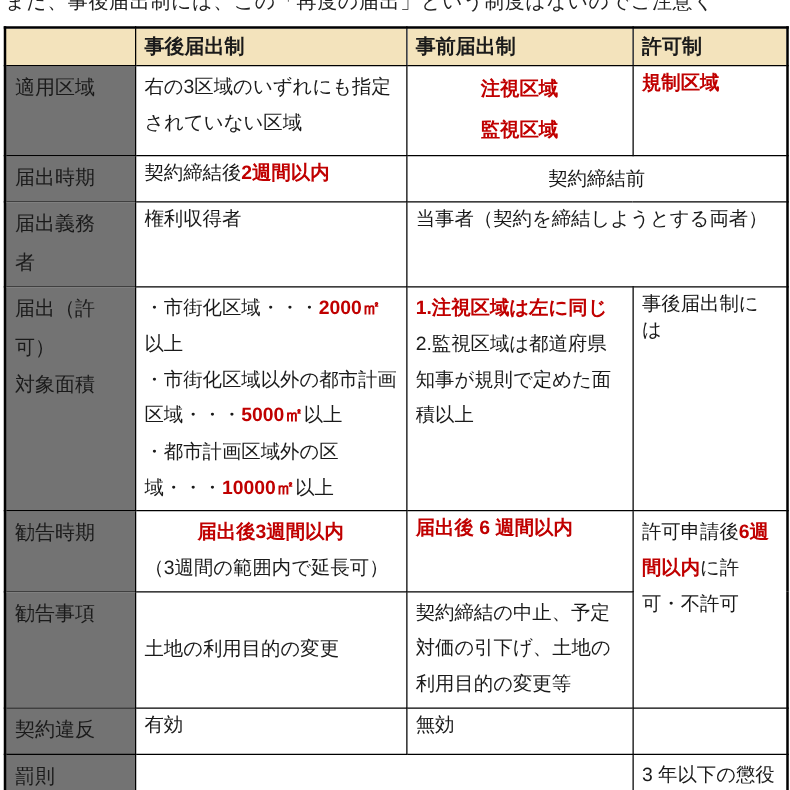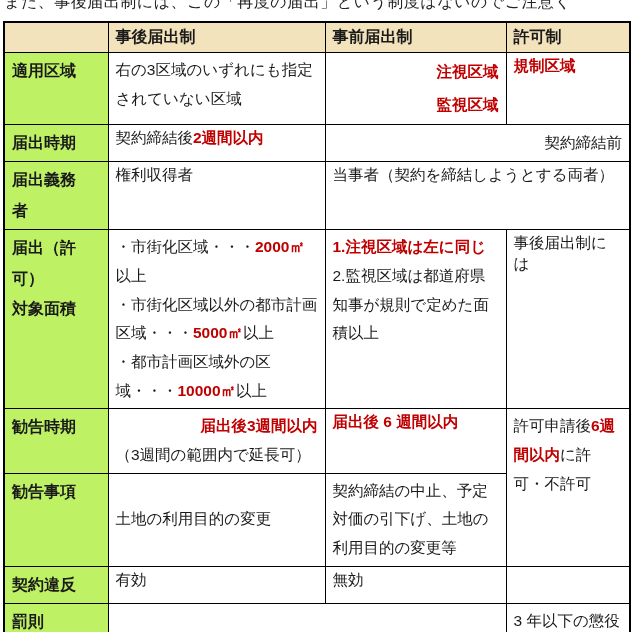--- a/index.html
+++ b/index.html
@@ -34,28 +34,28 @@
   col.c1{width:104px;}
   col.c2{width:217px;}
   col.c3{width:181px;}
   col.c4{width:124px;}
 
   th.colhead{
     background:#f3e3bc;font-weight:bold;font-size:16px;
     padding:4px 7px;
   }
   td.rowlabel{
-    background:#bef264;font-weight:bold;font-size:16px;
+    background:#737373;font-weight:normal;font-size:16px;
     line-height:1.9;
   }
   .red{color:#c00000;font-weight:bold;}
   .rednum{color:#c00000;font-weight:bold;}
 
   .lh{line-height:1.85;margin-left:36px;}
-  .center{text-align:right;}
+  .center{text-align:center;}
   .vmid{vertical-align:middle;}
 
   tr.r-head{height:28px;}
   tr.r-tekiyo{height:60px;}
   tr.r-jiki{height:27px;}
   tr.r-gimu{height:54px;}
   tr.r-menseki{height:159px;padding-left:12px;}
   tr.r-kjiki{height:54px;}
   tr.r-kjiko{height:86px;}
   tr.r-ihan{height:25px;}

